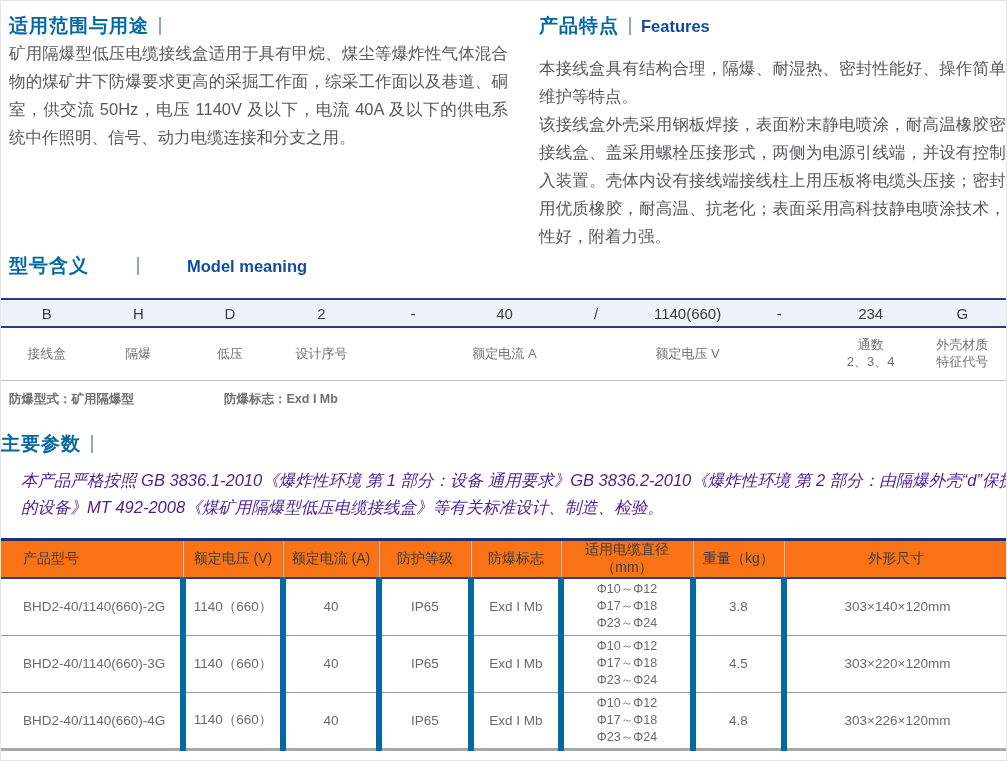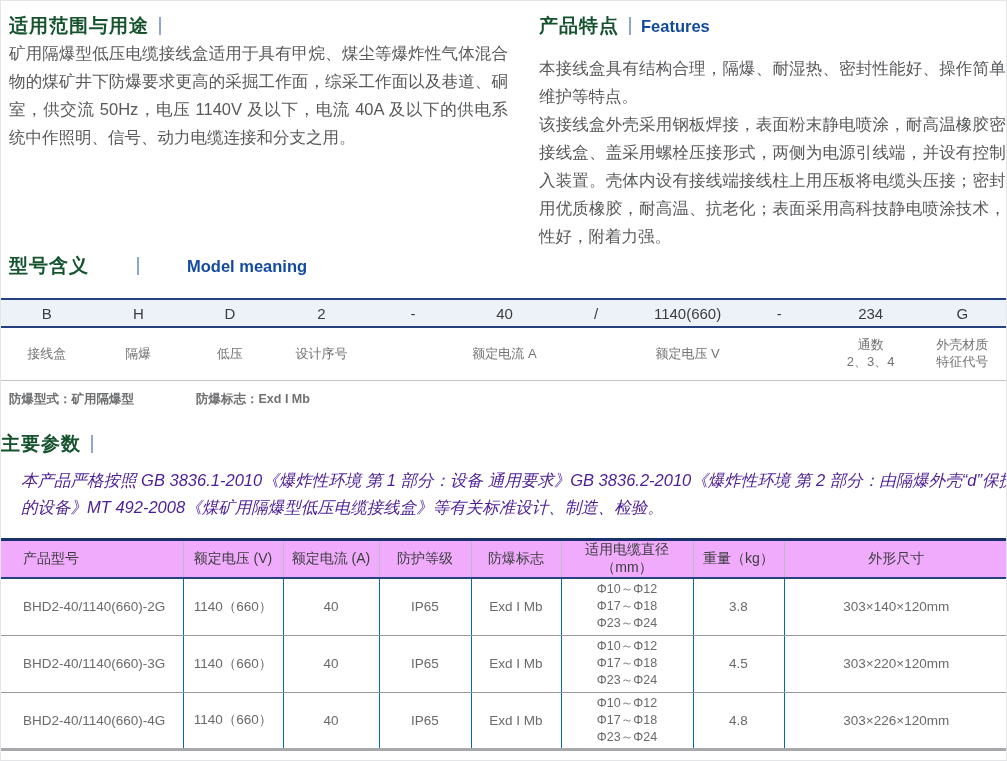--- a/index.html
+++ b/index.html
@@ -4,21 +4,21 @@
 <style>
   * { margin:0; padding:0; box-sizing:border-box; }
   html,body { background:#fff; }
   .page {
     position:relative; width:1007px; height:761px; margin:0 auto;
     background:#ffffff; border:1px solid #e4e5e7; overflow:hidden;
     font-family:"Liberation Sans", sans-serif; color:#57585a;
   }
   
   .sec-head { display:flex; align-items:center; gap:10px; }
-  .sec-head .zh { font-size:19px; font-weight:bold; color:#14532d; letter-spacing:1px; }
+  .sec-head .zh { font-size:19px; font-weight:bold; color:#0369a1; letter-spacing:1px; }
   .sec-head .bar { width:2px; height:18px; background:#8fa6d2; }
   .sec-head .en { font-size:16.5px; font-weight:bold; color:#114a9e; }
   
   .para { font-size:16.5px; line-height:28px; color:#57585a; text-align:justify; }
 
   .sec-scope { position:absolute; left:8px; top:12px; width:499px; }
   .sec-scope .para { }
   .sec-features { position:absolute; left:538px; top:12px; width:500px; }
   .sec-features .para { margin-top:15px; }
 
@@ -29,41 +29,41 @@
     background:#edf1f8; border-top:2px solid #24407f; border-bottom:2px solid #24407f;
     height:30px; align-items:center;
   }
   .model-codes .cell { text-align:center; font-size:15px; color:#3c3d3f; }
   .model-labels {
     display:grid; grid-template-columns:repeat(11,1fr);
     padding:8px 0 10px 0; align-items:center;
   }
   .model-labels .cell { text-align:center; font-size:13px; color:#717274; white-space:pre-line; line-height:17px; }
   .model-divider { border-bottom:1px solid #c2c4c7; width:100%; }
-  .model-notes { display:flex; gap:62px; margin:10px 0 0 8px; }
+  .model-notes { display:flex; gap:90px; margin:10px 0 0 8px; }
   .model-notes .note { font-size:12.5px; font-weight:bold; color:#6f7072; }
 
   .sec-params { position:absolute; left:0; top:430px; width:1007px; }
   .sec-params .sec-head { }
   .params-intro { position:absolute; left:20px; top:36px; width:996px; font-size:16.5px; line-height:27px; color:#4c1d95;font-style:italic; }
 
   .spec-table {
     position:absolute; left:0; top:107px; width:1007px;
     border-collapse:collapse; table-layout:fixed;
   }
-  .spec-table thead tr { background:#f0abfc; border-top:3px solid #1c3070; border-bottom:2px solid #25418a;padding-left:24px; }
+  .spec-table thead tr { background:#f97316; border-top:3px solid #1c3070; border-bottom:2px solid #25418a;padding-left:24px; }
   .spec-table th {
     font-size:14px; font-weight:normal; color:#3c3d3f; height:33px;
     text-align:center; border-right:1px solid #b7bcc6;
   }
   .spec-table th:first-child, .spec-table td:first-child { text-align:left; padding-left:22px; }
   .spec-table th:last-child, .spec-table td:last-child { border-right:none; }
   .spec-table tbody td {
     font-size:13.5px; color:#696a6c; text-align:center; height:57px;
-    border-right:1px solid #0369a1; border-bottom:1px solid #97999c; vertical-align:middle;
+    border-right:6px solid #0369a1; border-bottom:1px solid #97999c; vertical-align:middle;
   }
   .spec-table tbody tr:last-child td { border-bottom:3px solid #a6a8ab; }
   .cable-line { display:block; font-size:12.5px; line-height:17px; }
   .col-model{width:182px} .col-v{width:100px} .col-a{width:96px} .col-ip{width:92px}
   .col-ex{width:90px} .col-cable{width:132px} .col-w{width:91px}
 </style>
 </head>
 <body>
 
 <div class="page">

